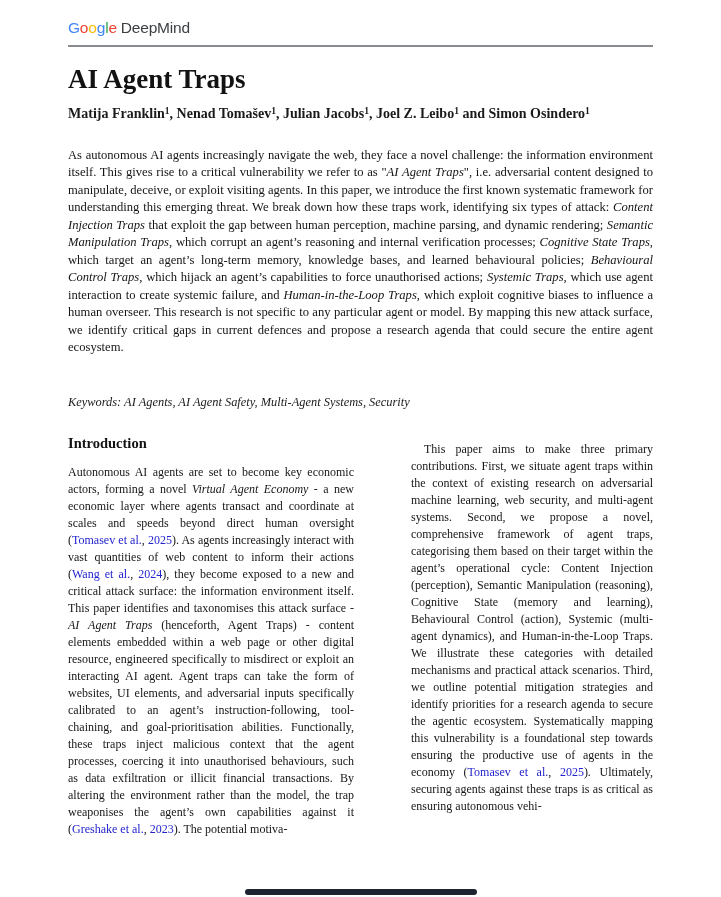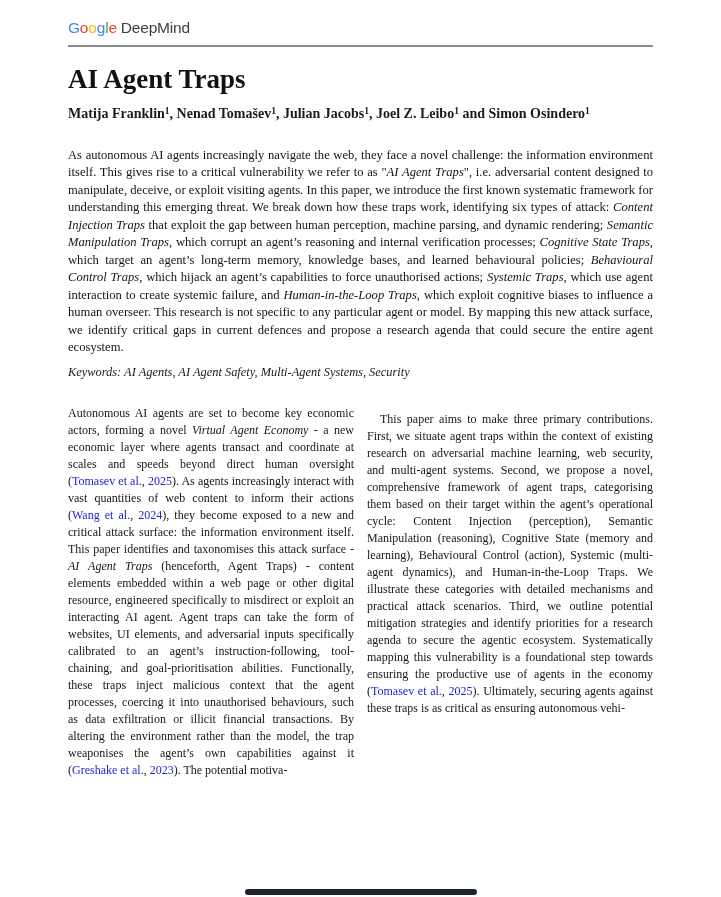--- a/index.html
+++ b/index.html
@@ -66,21 +66,21 @@
     margin-top: 25px;
     font-size: 12.6px;
     font-weight: 400;
     line-height: 17.5px;
     text-align: justify;
     color: #141414;
   }
 
   
   .keywords {
-    margin-top: 8px;
+    margin-top: 38px;
     font-size: 12.4px;
     font-style: italic;
     color: #1a1a1a;
   }
 
   
   .columns {
     margin-top: 25px;
     display: flex;
     gap: 13px;
@@ -94,20 +94,21 @@
   }
   h2.section-heading {
     margin: 0 0 12px 0;
     font-size: 14.5px;
     font-weight: 700;
     color: #121212;
   }
   .para-indent {
     margin-top: 6px;
     text-indent: 13px;
+    margin-left: 44px;
   }
 
   
   .seg-i { font-style: italic; }
   .seg-c { color: var(--cite-color, #2323CE); cursor: pointer; }
 
   
   .home-indicator {
     position: absolute;
     bottom: 2px;
@@ -135,20 +136,21 @@
 
   <p class="authors"><span>Matija Franklin</span><span class="seg-sup">1</span><span>, Nenad Tomašev</span><span class="seg-sup">1</span><span>, Julian Jacobs</span><span class="seg-sup">1</span><span>, Joel Z. Leibo</span><span class="seg-sup">1</span><span> and Simon Osindero</span><span class="seg-sup">1</span></p>
 
 
   <p class="abstract"><span>As autonomous AI agents increasingly navigate the web, they face a novel challenge: the information environment itself. This gives rise to a critical vulnerability we refer to as "</span><span class="seg-i">AI Agent Traps</span><span>", i.e. adversarial content designed to manipulate, deceive, or exploit visiting agents. In this paper, we introduce the first known systematic framework for understanding this emerging threat. We break down how these traps work, identifying six types of attack: </span><span class="seg-i">Content Injection Traps</span><span> that exploit the gap between human perception, machine parsing, and dynamic rendering; </span><span class="seg-i">Semantic Manipulation Traps</span><span>, which corrupt an agent’s reasoning and internal verification processes; </span><span class="seg-i">Cognitive State Traps</span><span>, which target an agent’s long-term memory, knowledge bases, and learned behavioural policies; </span><span class="seg-i">Behavioural Control Traps</span><span>, which hijack an agent’s capabilities to force unauthorised actions; </span><span class="seg-i">Systemic Traps</span><span>, which use agent interaction to create systemic failure, and </span><span class="seg-i">Human-in-the-Loop Traps</span><span>, which exploit cognitive biases to influence a human overseer. This research is not specific to any particular agent or model. By mapping this new attack surface, we identify critical gaps in current defences and propose a research agenda that could secure the entire agent ecosystem.</span></p>
 
   <p class="keywords"><span>Keywords: AI Agents, AI Agent Safety, Multi-Agent Systems, Security</span></p>
 
   <div class="columns">
     <div class="col">
+      <h2 class="section-heading">Introduction</h2>
       <p><span>Autonomous AI agents are set to become key economic actors, forming a novel </span><span class="seg-i">Virtual Agent Economy</span><span> - a new economic layer where agents transact and coordinate at scales and speeds beyond direct human oversight (</span><span class="seg-c">Tomasev et al.</span><span>, </span><span class="seg-c">2025</span><span>). As agents increasingly interact with vast quantities of web content to inform their actions (</span><span class="seg-c">Wang et al.</span><span>, </span><span class="seg-c">2024</span><span>), they become exposed to a new and critical attack surface: the information environment itself. This paper identifies and taxonomises this attack surface - </span><span class="seg-i">AI Agent Traps</span><span> (henceforth, Agent Traps) - content elements embedded within a web page or other digital resource, engineered specifically to misdirect or exploit an interacting AI agent. Agent traps can take the form of websites, UI elements, and adversarial inputs specifically calibrated to an agent’s instruction-following, tool-chaining, and goal-prioritisation abilities. Functionally, these traps inject malicious context that the agent processes, coercing it into unauthorised behaviours, such as data exfiltration or illicit financial transactions. By altering the environment rather than the model, the trap weaponises the agent’s own capabilities against it (</span><span class="seg-c">Greshake et al.</span><span>, </span><span class="seg-c">2023</span><span>). The potential motiva-</span></p>
     </div>
     <div class="col">
       <p class="para-indent"><span>This paper aims to make three primary contributions. First, we situate agent traps within the context of existing research on adversarial machine learning, web security, and multi-agent systems. Second, we propose a novel, comprehensive framework of agent traps, categorising them based on their target within the agent’s operational cycle: Content Injection (perception), Semantic Manipulation (reasoning), Cognitive State (memory and learning), Behavioural Control (action), Systemic (multi-agent dynamics), and Human-in-the-Loop Traps. We illustrate these categories with detailed mechanisms and practical attack scenarios. Third, we outline potential mitigation strategies and identify priorities for a research agenda to secure the agentic ecosystem. Systematically mapping this vulnerability is a foundational step towards ensuring the productive use of agents in the economy (</span><span class="seg-c">Tomasev et al.</span><span>, </span><span class="seg-c">2025</span><span>). Ultimately, securing agents against these traps is as critical as ensuring autonomous vehi-</span></p>
     </div>
   </div>
 
 </div>
 
 <div class="home-indicator"></div>

